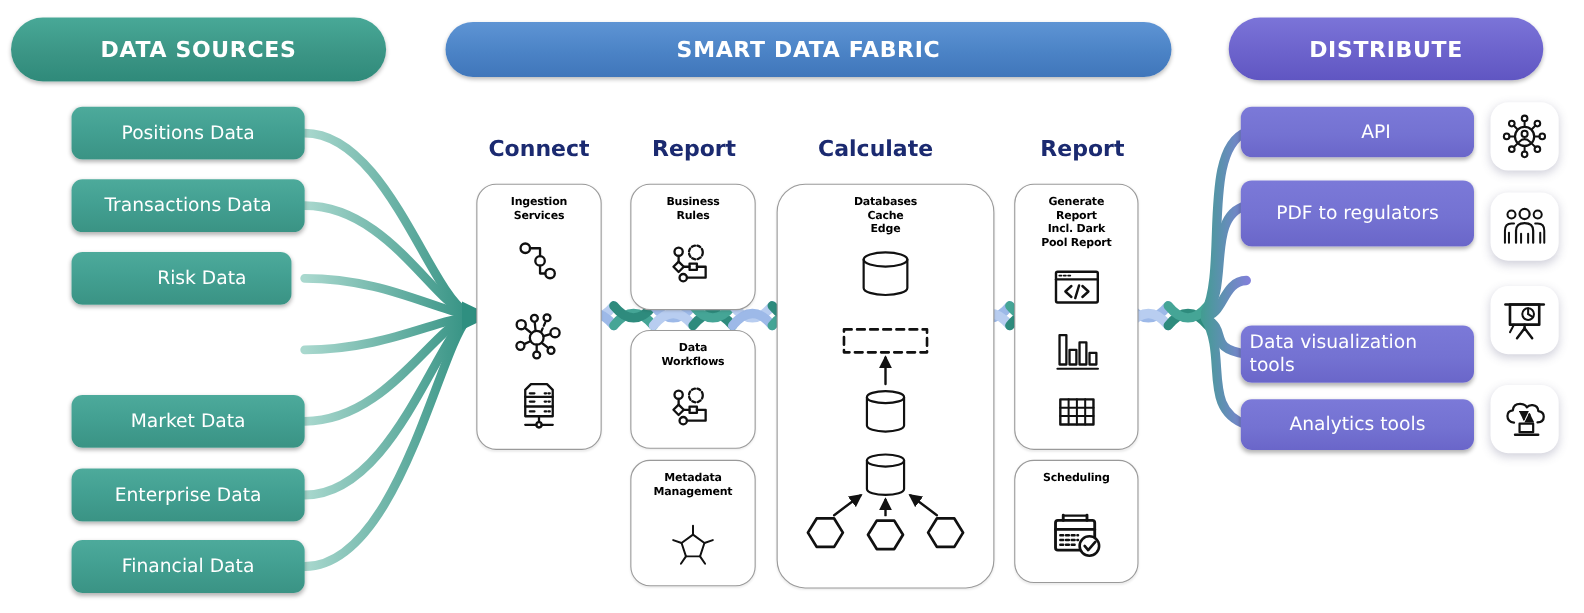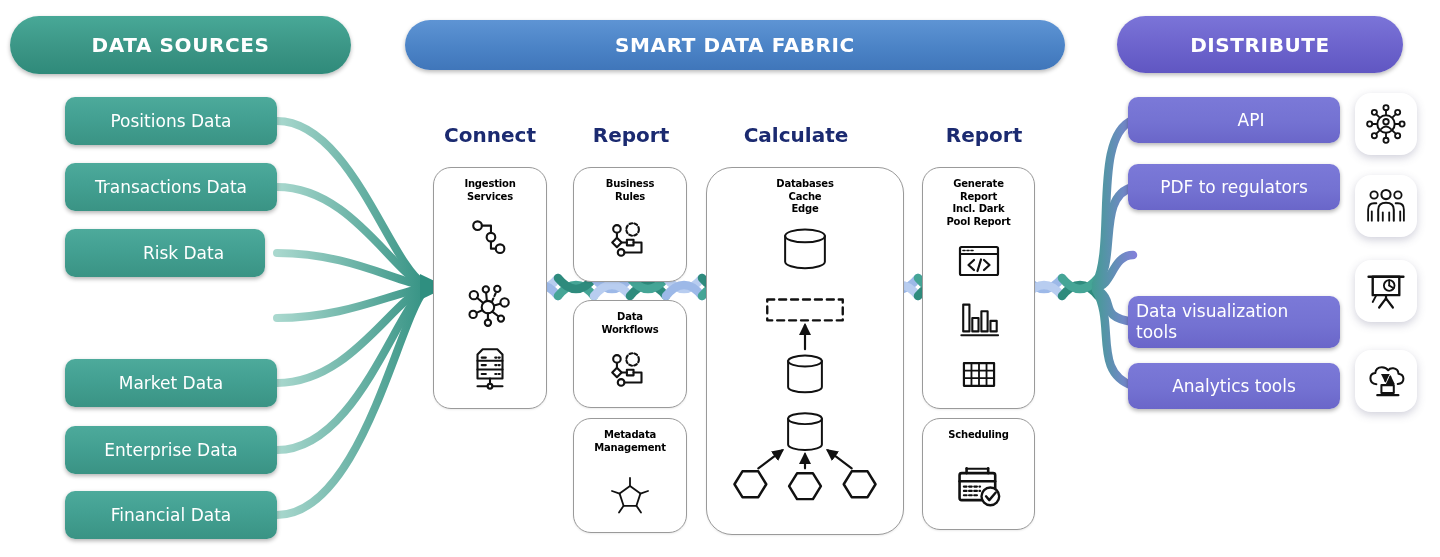--- a/index.html
+++ b/index.html
@@ -299,21 +299,21 @@
         <line x1="11" y1="24.5" x2="26" y2="24.5" stroke-width="2" stroke-dasharray="2.5 2.3"></line>
         <line x1="11" y1="28.5" x2="26" y2="28.5" stroke-width="2" stroke-dasharray="2.5 2.3"></line>
         <line x1="11" y1="32.5" x2="24" y2="32.5" stroke-width="2" stroke-dasharray="2.5 2.3"></line>
         <circle cx="35.5" cy="33.5" r="8.2" fill="#fff"></circle>
         <path d="M31.5 33.5 l3 3.5 6 -7"></path>
       </svg>
     </div>
   </div>
 
   <div class="pill pill-purple" style="left:1128px;top:97px;width:212px;height:46px;padding-left:42px;">API</div>
-  <div class="pill pill-purple" style="left:1128px;top:164px;width:212px;height:46px;">PDF to regulators</div>
+  <div class="pill pill-purple" style="left:1128px;top:164px;width:212px;height:60px;">PDF to regulators</div>
   <div class="pill pill-purple" style="left:1128px;top:296px;width:212px;height:52px;">Data visualization tools</div>
   <div class="pill pill-purple" style="left:1128px;top:363px;width:212px;height:46px;">Analytics tools</div>
 
   <div class="icon-card" style="left:1355px;top:93px;">
     <svg class="glyph" width="44" height="44" viewBox="0 0 48 48" stroke-width="2.2">
       <circle cx="24" cy="24" r="9.5"></circle>
       <circle cx="24" cy="21.5" r="3" stroke-width="2"></circle>
         <path d="M18.5 29.5 Q24 24 29.5 29.5" stroke-width="2"></path>
       <line x1="34" y1="24" x2="39" y2="24" stroke-width="2"></line>
         <circle cx="41.5" cy="24" r="2.8" stroke-width="2"></circle>

